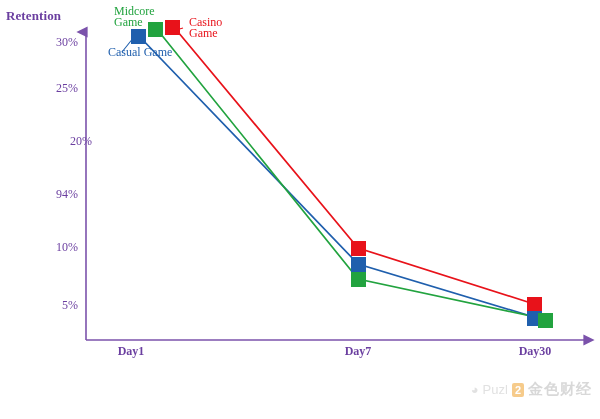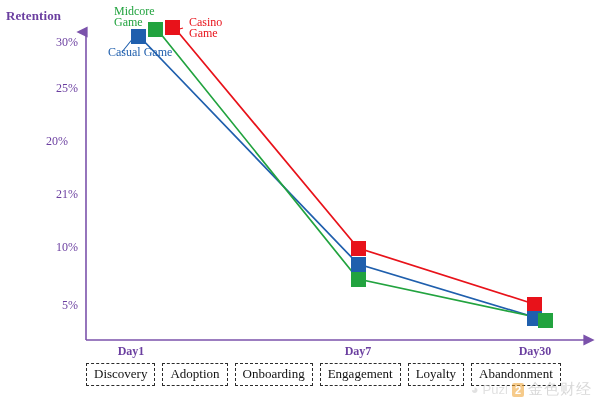--- a/index.html
+++ b/index.html
@@ -110,21 +110,21 @@
     background: #f0a22e;
     color: #ffffff;
     font-size: 11px;
     font-weight: bold;
     padding: 1px 3px;
     border-radius: 2px;
     font-family: "Liberation Sans", sans-serif;
   }
   .wm-cn {
     font-size: 15px;
-    font-weight: normal;
+    font-weight: bold;
     color: #b9b9b9;
     letter-spacing: 1px;
     font-family: "Liberation Sans", sans-serif;
   }
 </style>
 </head>
 <body>
 
 <div id="root">
 
@@ -164,48 +164,40 @@
       <rect x="351" y="257" width="15" height="15" fill="#1F5FAD"></rect>
       <rect x="351" y="272" width="15" height="15" fill="#22A33F"></rect>
 
       <rect x="527" y="297" width="15" height="15" fill="#E8121A"></rect>
       <rect x="527" y="311" width="15" height="15" fill="#1F5FAD"></rect>
       <rect x="538" y="313" width="15" height="15" fill="#22A33F"></rect>
     </svg>
 
     <div class="ytick" style="left:38px; top:35px;">30%</div>
     <div class="ytick" style="left:38px; top:81px;">25%</div>
-    <div class="ytick" style="left:28px; top:134px;">20%</div>
-    <div class="ytick" style="left:38px; top:187px;">21%</div>
+    <div class="ytick" style="left:52px; top:134px;">20%</div>
+    <div class="ytick" style="left:38px; top:187px;">94%</div>
     <div class="ytick" style="left:38px; top:240px;">10%</div>
     <div class="ytick" style="left:38px; top:298px;">5%</div>
 
     <div class="xday" style="left:131px; top:344px;">Day1</div>
     <div class="xday" style="left:358px; top:344px;">Day7</div>
     <div class="xday" style="left:535px; top:344px;">Day30</div>
 
     <div class="series-label" style="left:108px; top:47px; color:#1F5FAD;">
       <span>Casual Game</span>
     </div>
     <div class="series-label" style="left:114px; top:6px; color:#22A33F; width:44px; white-space:normal;">
       <span>Midcore Game</span>
     </div>
     <div class="series-label" style="left:177px; top:17px; color:#E8121A; width:40px; white-space:normal;margin-left:12px;">
       <span>Casino Game</span>
     </div>
   </div>
 
-  <div class="stage-row">
-    <div class="stage-box">Discovery</div>
-    <div class="stage-box">Adoption</div>
-    <div class="stage-box">Onboarding</div>
-    <div class="stage-box">Engagement</div>
-    <div class="stage-box">Loyalty</div>
-    <div class="stage-box">Abandonment</div>
-  </div>
 
   <div class="watermark">
     <span class="wm-ghost">◕</span>
     <span class="wm-ghost">Puzl</span>
     <span class="wm-tile">2</span>
     <span class="wm-cn">金色财经</span>
   </div>
 
 </div>
 

